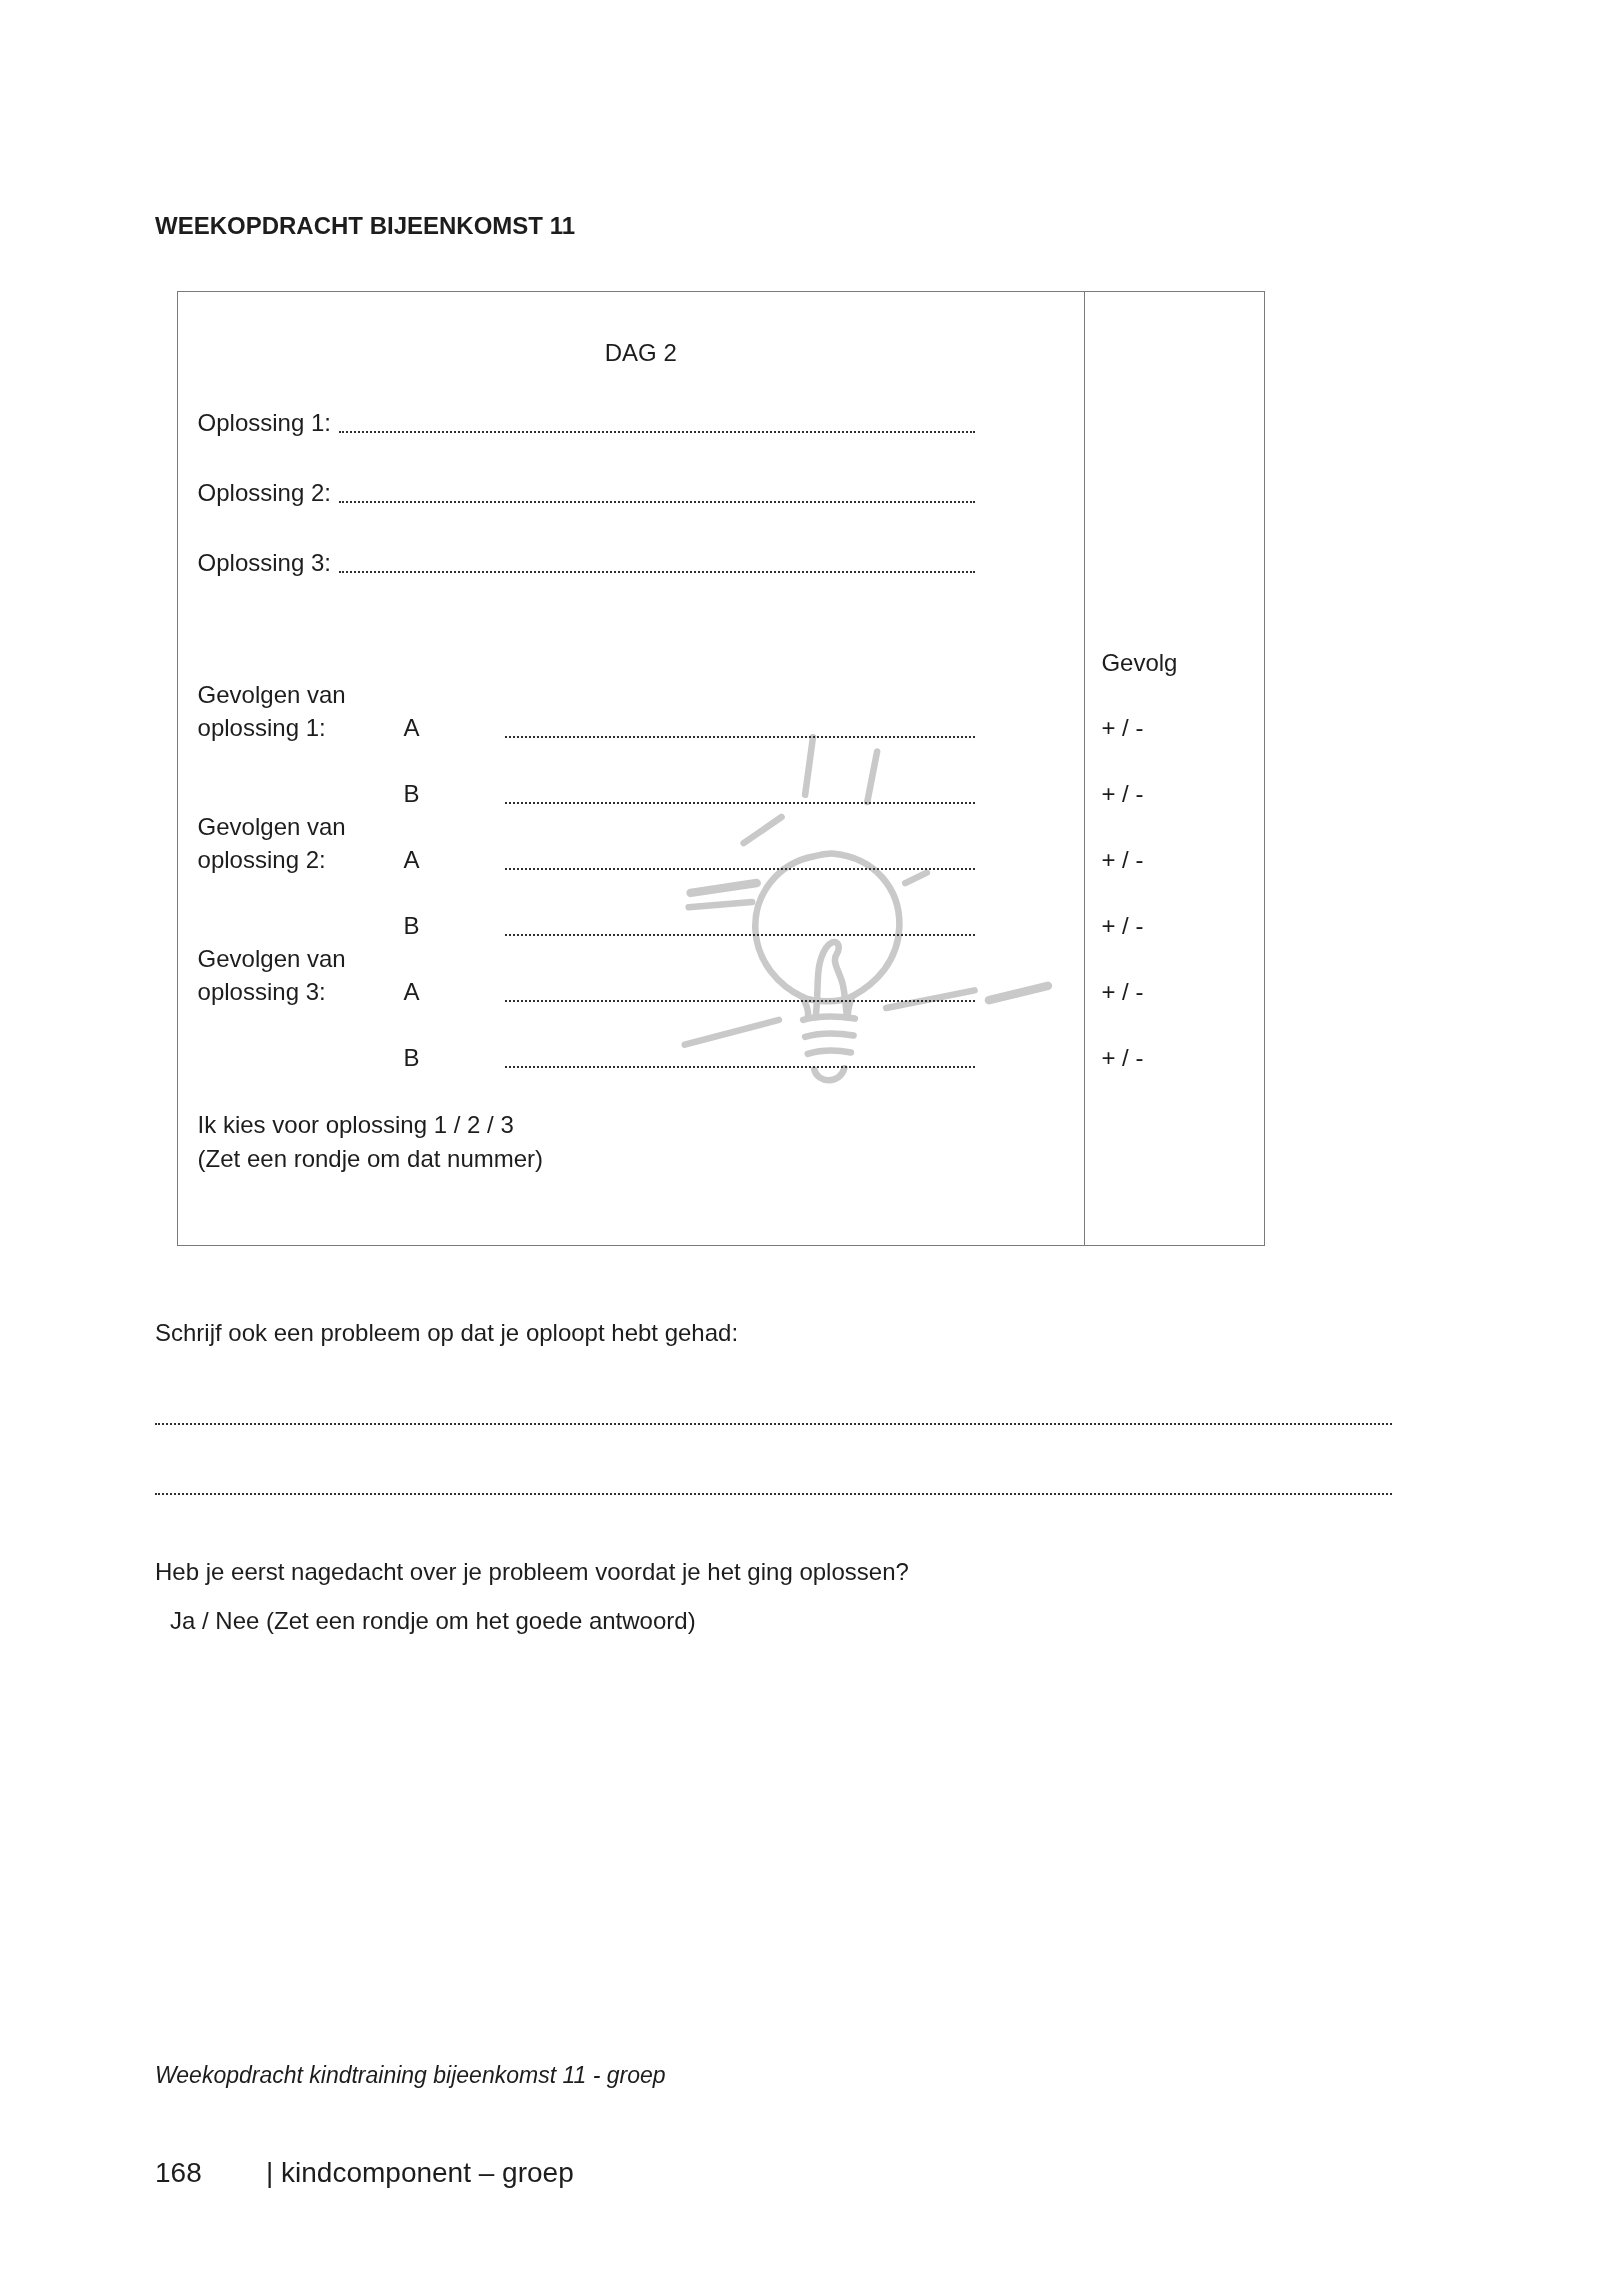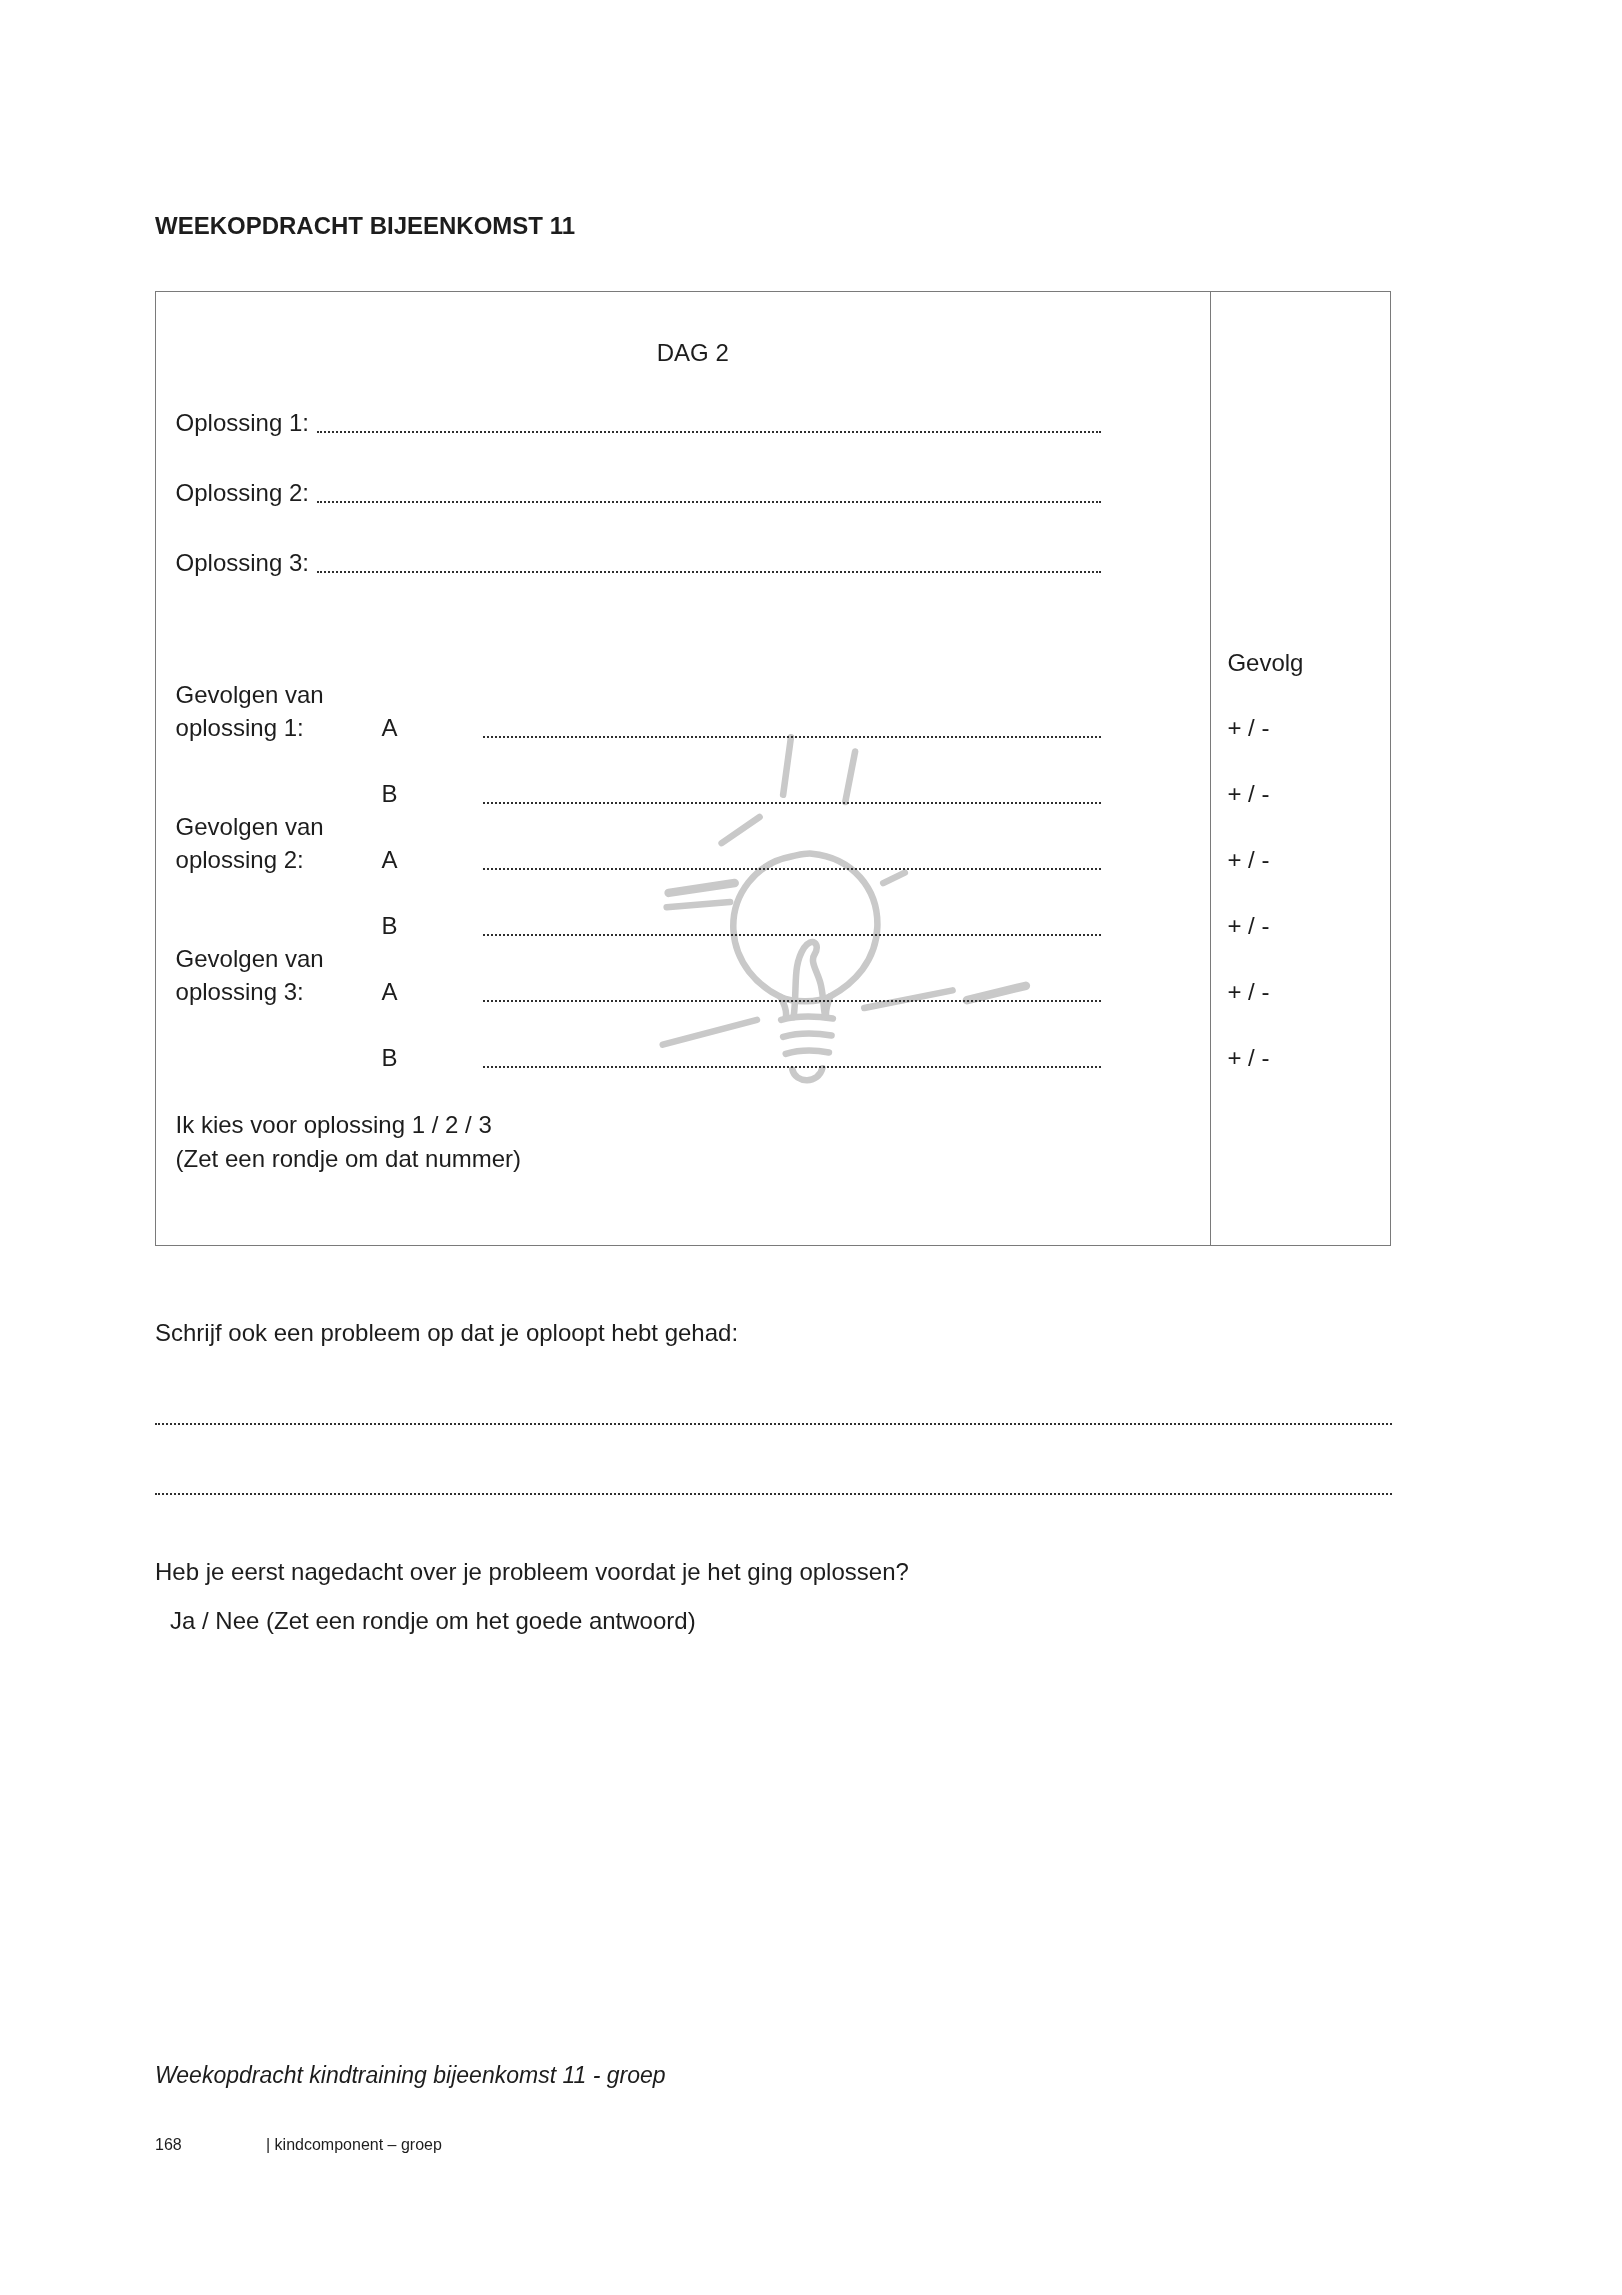--- a/index.html
+++ b/index.html
@@ -22,24 +22,25 @@
   }
   .heading {
     font-size: 24px;
     font-weight: bold;
     margin: 16px 0 51px 0;
   }
 
   
   .ws-table {
     position: relative;
-    width: 1236px;
+    width: 1088px;
     box-sizing: border-box;
     border: 1.3px solid #7a7a7a;
     background: transparent;
+    margin-left: 22px;
   }
   .bulb {
     position: absolute;
     left: 440px;
     top: 419px;
     width: 458px;
     height: 458px;
     z-index: 0;
     pointer-events: none;
   }
@@ -133,23 +134,23 @@
   .question { margin: 60px 0 0 0; line-height: 34px; }
   .answer { margin: 15px; line-height: 34px; }
 
   
   .footnote {
     margin: 424px 0 0 0;
     font-style: italic;
     font-size: 23px;
   }
   .pagefooter {
-    margin-top: 47px;
-    display: flex;
-    font-size: 16px;
+    margin-top: 68px;
+    display: flex;
+    font-size: 28px;
   }
   .pagenum {
     flex: 0 0 111px;
     width: 111px;
   }
 </style>
 </head>
 <body>
 
 <div class="page">

